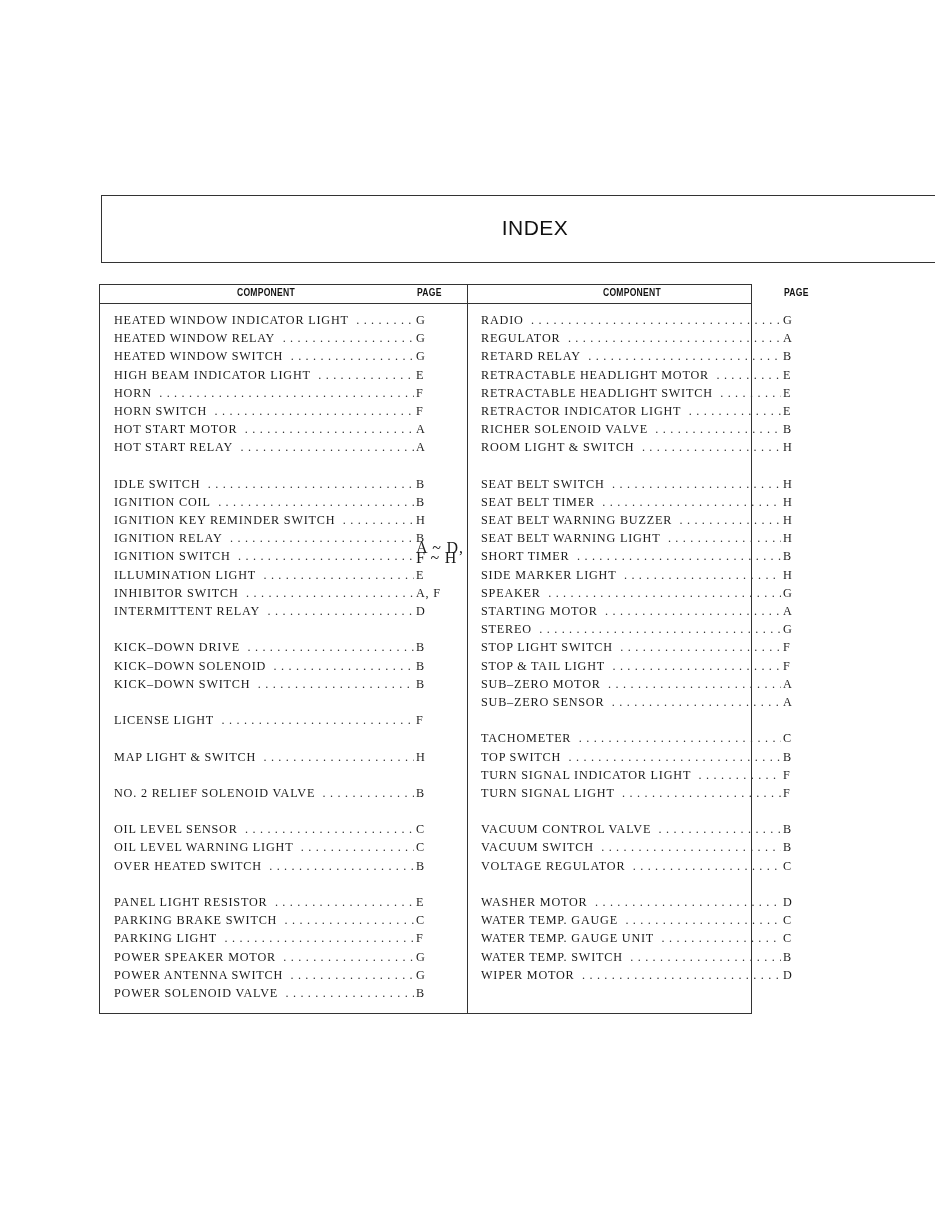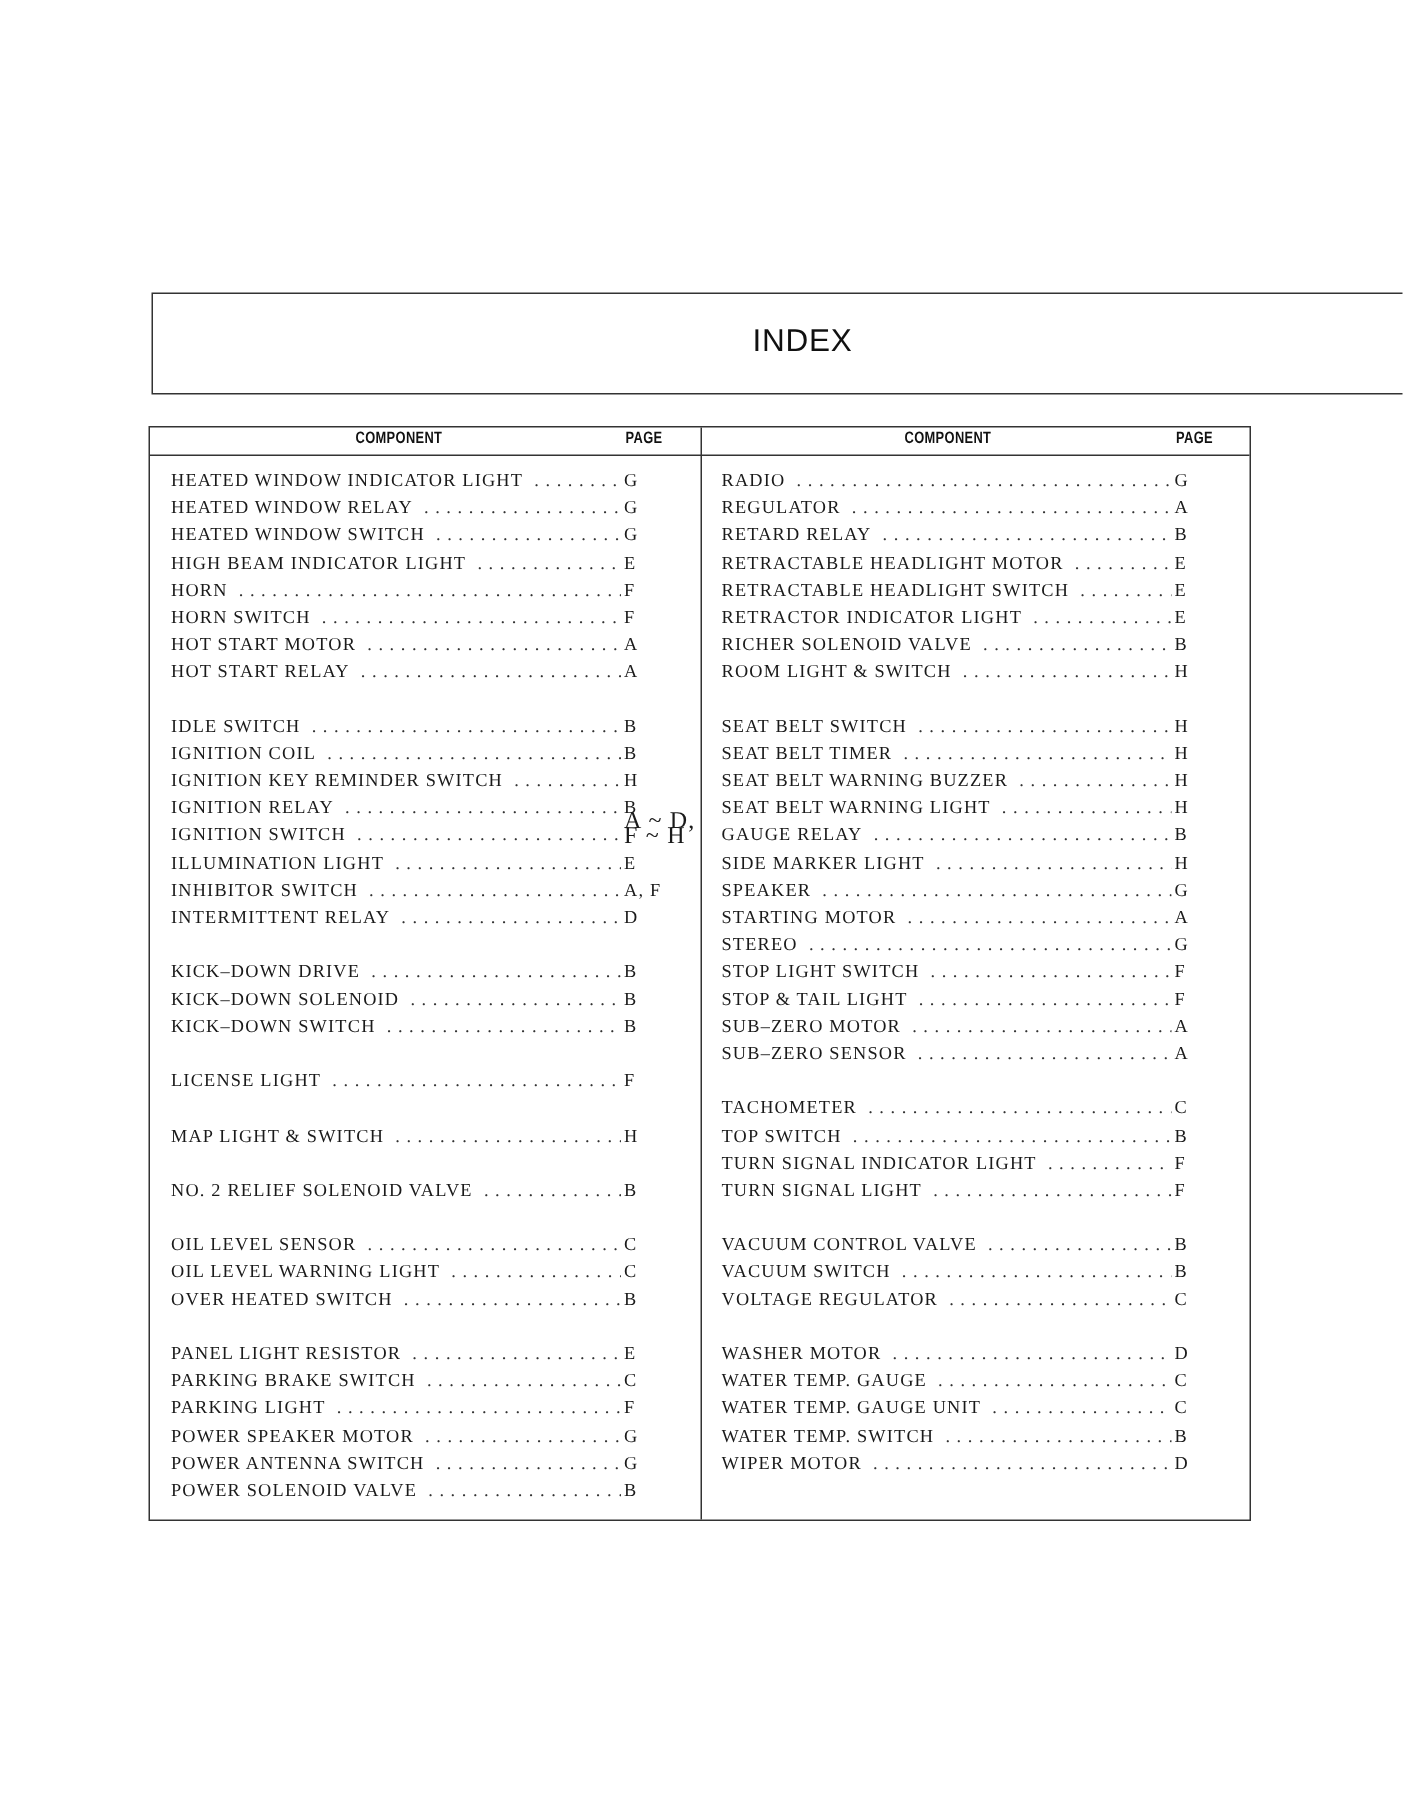--- a/index.html
+++ b/index.html
@@ -22,21 +22,21 @@
   .title-text {
     font-family: "Liberation Sans", "DejaVu Sans", sans-serif;
     font-size: 21px;
     letter-spacing: 0.5px;
     color: #111;
     margin-top: -2px;
   }
   .index-table {
     position: absolute;
     left: 99px; top: 284px;
-    width: 735px; height: 730px;
+    width: 653px; height: 730px;
     border: 1.5px solid #333;
     box-sizing: border-box;
   }
   .col-divider {
     position: absolute;
     left: 367px; top: 0; bottom: 0;
     width: 0; border-left: 1.5px solid #333;
   }
   .header-rule {
     position: absolute;
@@ -284,21 +284,21 @@
       </div>
       <div class="row">
         <span class="name-dots"><span>SEAT BELT WARNING BUZZER</span><span class="dots"> ............................................................</span></span>
         <span class="page">H</span>
       </div>
       <div class="row">
         <span class="name-dots"><span>SEAT BELT WARNING LIGHT</span><span class="dots"> ............................................................</span></span>
         <span class="page">H</span>
       </div>
       <div class="row">
-        <span class="name-dots"><span>GAUGE RELAY</span><span class="dots"> ............................................................</span></span>
+        <span class="name-dots"><span>SHORT TIMER</span><span class="dots"> ............................................................</span></span>
         <span class="page">B</span>
       </div>
       <div class="row">
         <span class="name-dots"><span>SIDE MARKER LIGHT</span><span class="dots"> ............................................................</span></span>
         <span class="page">H</span>
       </div>
       <div class="row">
         <span class="name-dots"><span>SPEAKER</span><span class="dots"> ............................................................</span></span>
         <span class="page">G</span>
       </div>

